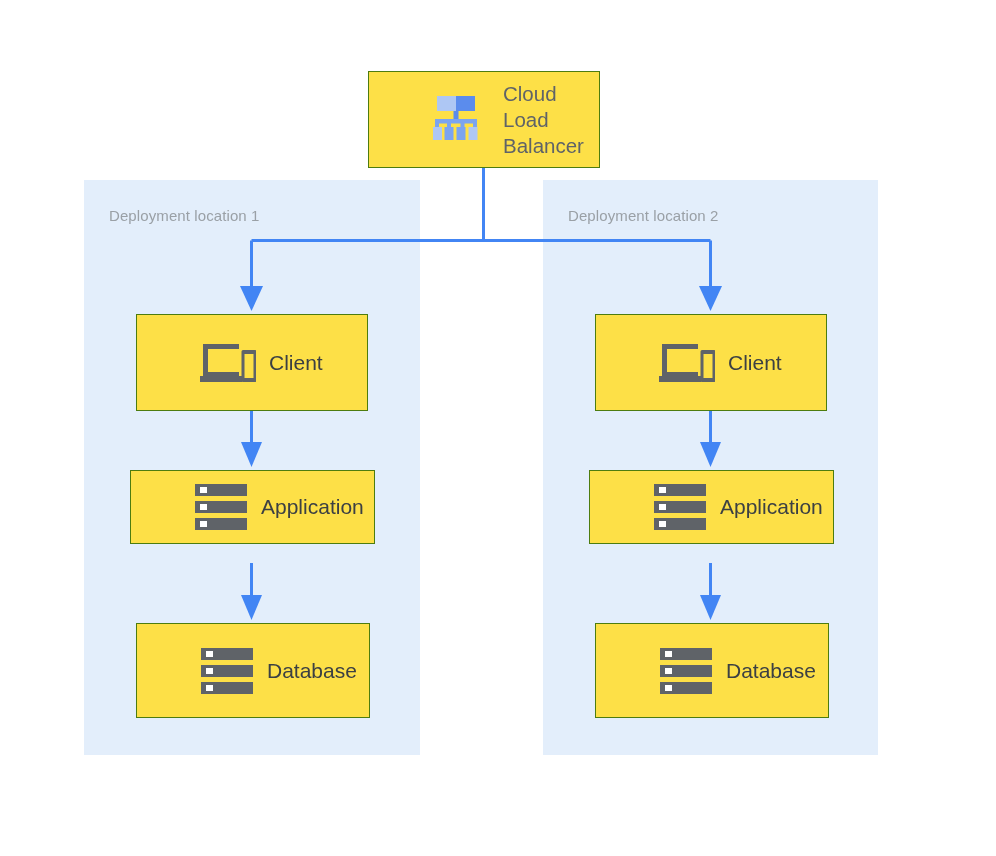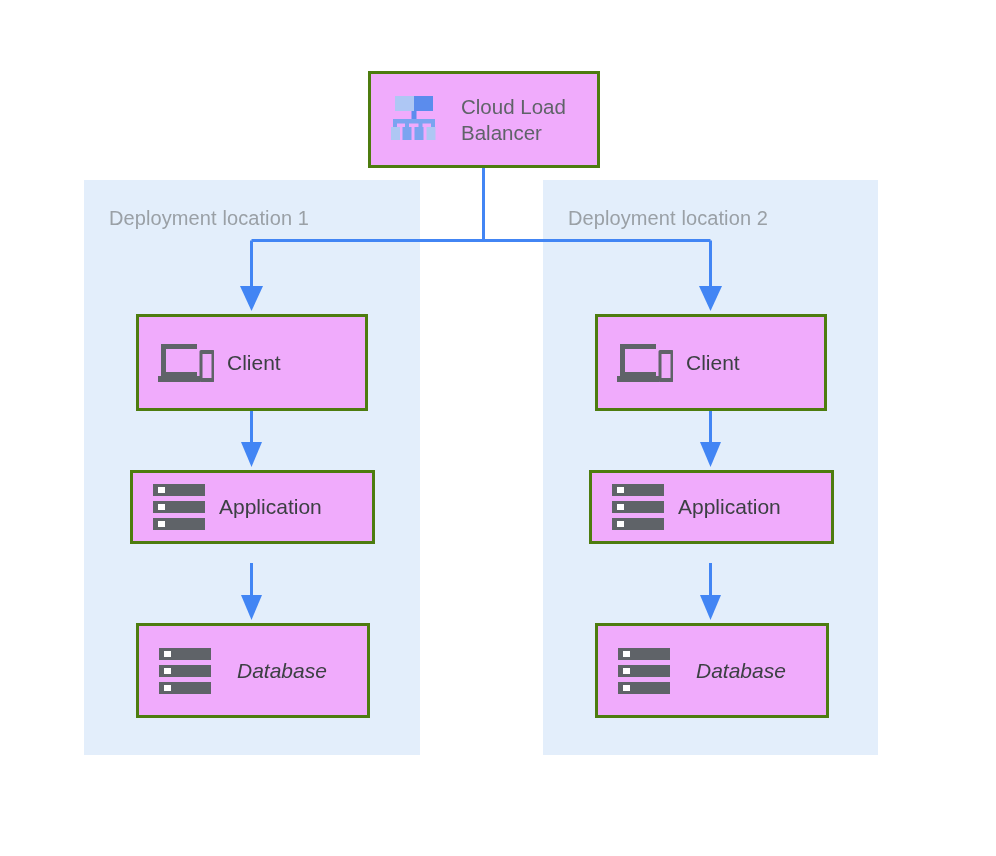--- a/index.html
+++ b/index.html
@@ -8,31 +8,31 @@
     font-family:"Liberation Sans","DejaVu Sans",sans-serif;
     overflow:hidden;position:relative;
   }
   #stage{position:absolute;left:0;top:0;width:996px;height:856px;}
 
   
   .zone{position:absolute;background:#e3eefb;}
   #zone-1{left:84px;top:180px;width:336px;height:575px;}
   #zone-2{left:543px;top:180px;width:335px;height:575px;}
   .zone-label{
-    position:absolute;color:#9aa0a6;font-size:20px;
+    position:absolute;color:#9aa0a6;font-size:15px;
     letter-spacing:.1px;white-space:nowrap;
   }
 
   
   #wires{position:absolute;left:0;top:0;width:996px;height:856px;}
 
   
   .node{
-    position:absolute;background:#f0abfc;border:3px solid #4d7c0f;
-    box-sizing:border-box;display:flex;align-items:center;
+    position:absolute;background:#fde047;border:1px solid #4d7c0f;
+    box-sizing:border-box;display:flex;align-items:center;padding-left:44px;
   }
   .node .label{
     color:#3c4043;font-size:21px;white-space:nowrap;
   }
 
   
   #lb{left:368px;top:71px;width:232px;height:97px;align-items:center;}
   #lb .lb-icon{margin-left:20px;flex:0 0 auto;}
   #lb .label{
     margin-left:20px;color:#5f6368;font-size:20.5px;
@@ -49,21 +49,21 @@
   #db-1{left:136px;top:623px;}
   #client-2{left:595px;top:314px;}
   #app-2{left:589px;top:470px;}
   #db-2{left:595px;top:623px;}
 
   .node .icon-wrap{flex:0 0 auto;display:flex;align-items:center;justify-content:center;}
   .client-box .icon-wrap{margin-left:18px;width:58px;}
   .app-box .icon-wrap,.db-box .icon-wrap{margin-left:20px;width:52px;}
   .client-box .label{margin-left:12px;}
   .app-box .label{margin-left:14px;}
-  .db-box .label{margin-left:26px;font-style:italic;}
+  .db-box .label{margin-left:14px;}
 </style>
 </head>
 <body>
 
 <div id="stage">
 
   <div class="zone" id="zone-1"></div>
   <div class="zone" id="zone-2"></div>
 
   <div class="zone-label" style="left:109px;top:207px;">Deployment location 1</div>

